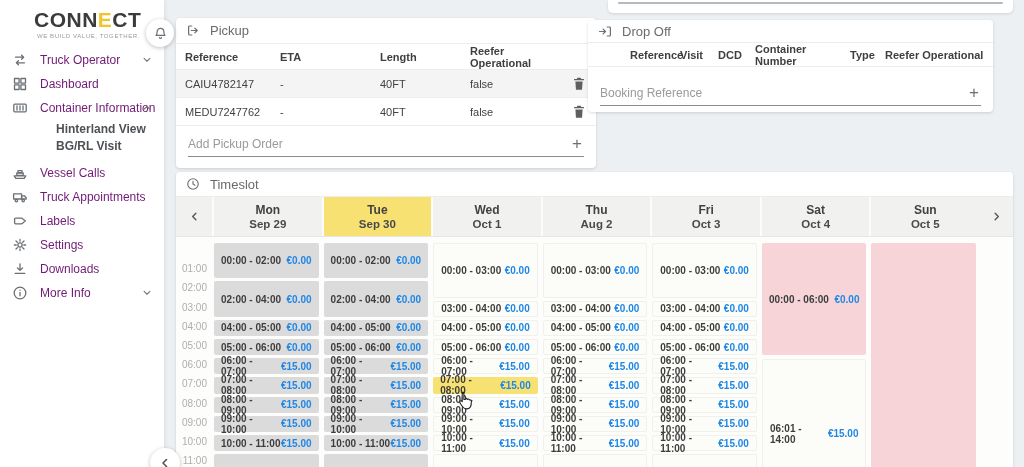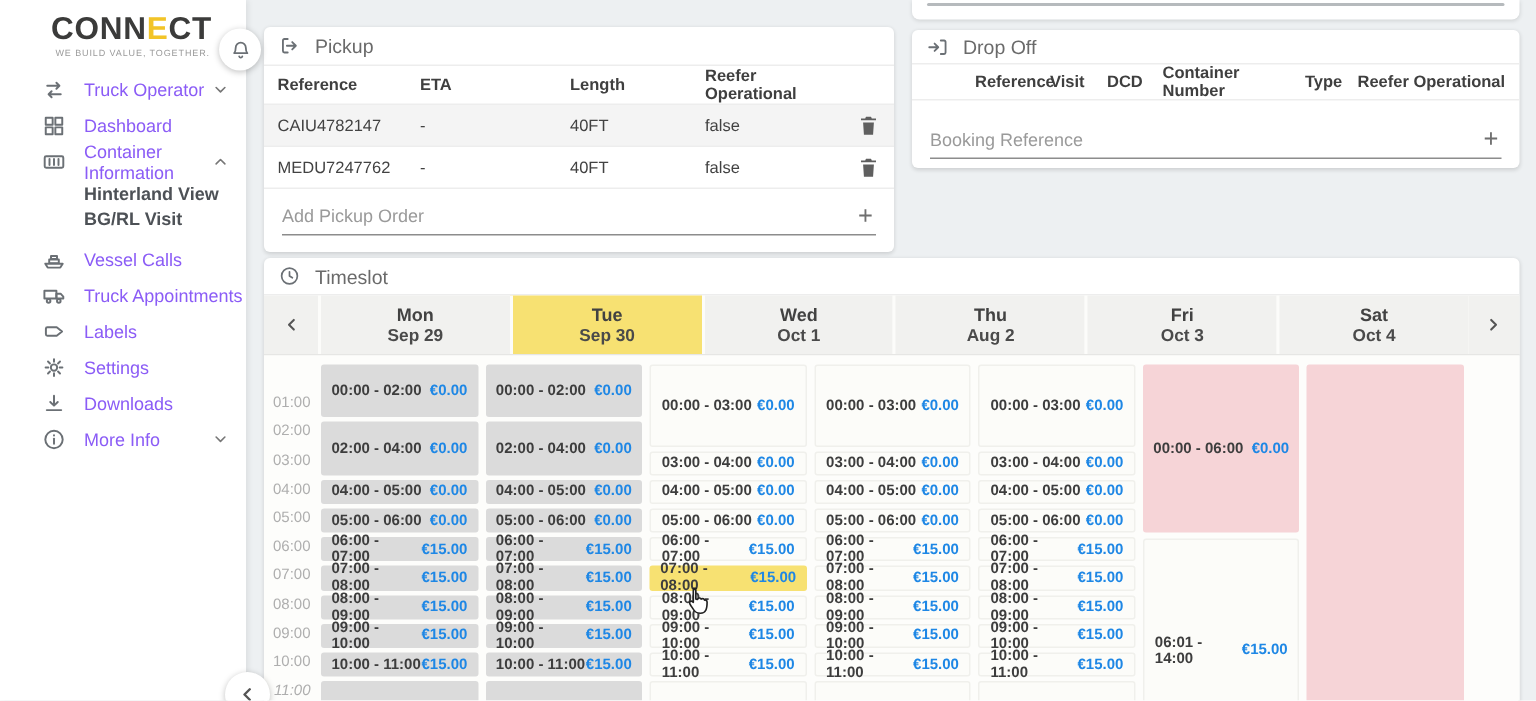--- a/index.html
+++ b/index.html
@@ -14,22 +14,22 @@
   .sidebar {
     position:absolute; left:0; top:0; width:164px; height:467px;
     background:#ffffff; box-shadow:1px 0 4px rgba(0,0,0,.08); z-index:2;
   }
   .logo { padding:8px 0 0 34px; }
   .logo-line { font-size:21px; font-weight:bold; letter-spacing:.5px; color:#3b3b3a; }
   .logo-accent { color:#f2c428; }
   .tagline { font-size:6px; color:#9a9a9a; letter-spacing:.6px; text-align:right; width:106px; margin-top:1px; }
   .nav { margin-top:9px; }
   .nav-item {
-    display:flex; align-items:center; height:24px; padding-left:28px;
-    font-size:12px; color:#8b5cf6; cursor:pointer; position:relative;
+    display:flex; align-items:center; height:24px; padding-left:12px;
+    font-size:12px; color:#701a75; cursor:pointer; position:relative;
   }
   .nav-item .ic { width:16px; height:16px; margin-right:12px; flex:0 0 16px; display:flex; align-items:center; justify-content:center; }
   .nav-item .chev { position:absolute; right:12px; top:7px; width:10px; height:10px; }
   .nav-sub { height:17px; padding-left:56px; font-weight:bold; color:#4d5156; }
   .gap8 { height:7px; }
   
   .round-btn {
     position:absolute; width:28px; height:28px; border-radius:50%;
     background:#fff; box-shadow:0 1px 4px rgba(0,0,0,.25);
     display:flex; align-items:center; justify-content:center; z-index:5; cursor:pointer;
@@ -256,21 +256,21 @@
             <path d="M5.3 1.8h3.4l.5 1.2H12v1.2H2V3h2.8zM3.4 5.6h7.2l-.55 8.2h-6.1z" fill="#5f5f5f"></path>
           </svg></span>
       </div>
     </div>
   <div class="add-row" style="bottom:11px;">
     <input type="text" placeholder="Add Pickup Order" style="">
     <span class="plus">+</span>
   </div>
 </div>
 
-<div class="panel" style="left:608px; top:20px; width:405px; height:92px;">
+<div class="panel" style="left:588px; top:20px; width:405px; height:92px;">
   <div class="panel-head" style="height:23px;">
     <span class="ic">
       <svg class="icon" width="15" height="15" viewBox="0 0 16 16">
         <path d="M9.8 3.2h2.4a1 1 0 0 1 1 1v7.6a1 1 0 0 1-1 1H9.8"></path>
         <path d="M5.4 5.4 8 8l-2.6 2.6M8 8H1.6"></path>
       </svg>
     </span>
     <span>Drop Off</span>
   </div>
   <div class="do-grid" id="dropoff-header">
@@ -320,40 +320,44 @@
         <span class="dname">Thu</span>
                  <span class="ddate">Aug 2</span>
       </div>
       <div class="ts-day">
         <span class="dname">Fri</span>
                  <span class="ddate">Oct 3</span>
       </div>
       <div class="ts-day">
         <span class="dname">Sat</span>
                  <span class="ddate">Oct 4</span>
+      </div>
+      <div class="ts-day">
+        <span class="dname">Sun</span>
+                 <span class="ddate">Oct 5</span>
       </div>
       <div class="ts-corner right">
       <svg class="icon" width="11" height="11" viewBox="0 0 12 12" style="stroke:#555;stroke-width:1.5;">
           <path d="M4.5 2.5 8 6 4.5 9.5"></path>
         </svg>
     </div>
   </div>
   <div class="ts-body" id="ts-body">
     <div class="ts-gutter" id="ts-gutter">
         <div class="t-label" style="top: 26.2px;">01:00</div>
         <div class="t-label" style="top: 45.4px;">02:00</div>
         <div class="t-label" style="top: 64.6px; margin-left: 31px;">03:00</div>
         <div class="t-label" style="top: 83.8px;">04:00</div>
         <div class="t-label" style="top: 103px;">05:00</div>
         <div class="t-label" style="top: 122.2px;">06:00</div>
         <div class="t-label" style="top: 141.4px;">07:00</div>
         <div class="t-label" style="top: 160.6px;">08:00</div>
         <div class="t-label" style="top: 179.8px;">09:00</div>
         <div class="t-label" style="top: 199px;">10:00</div>
-        <div class="t-label" style="top: 218.2px; font-style: italic;">11:00</div>
+        <div class="t-label" style="top: 218.2px;">11:00</div>
       </div>
 
     <div class="ts-col">
         <div class="slot gray" style="top: 6px; height: 35.4px;">
           <span>00:00 - 02:00</span>
                      <span class="price">€0.00</span>
         </div>
         <div class="slot gray" style="top: 44.4px; height: 35.4px;">
           <span>02:00 - 04:00</span>
                      <span class="price">€0.00</span>

